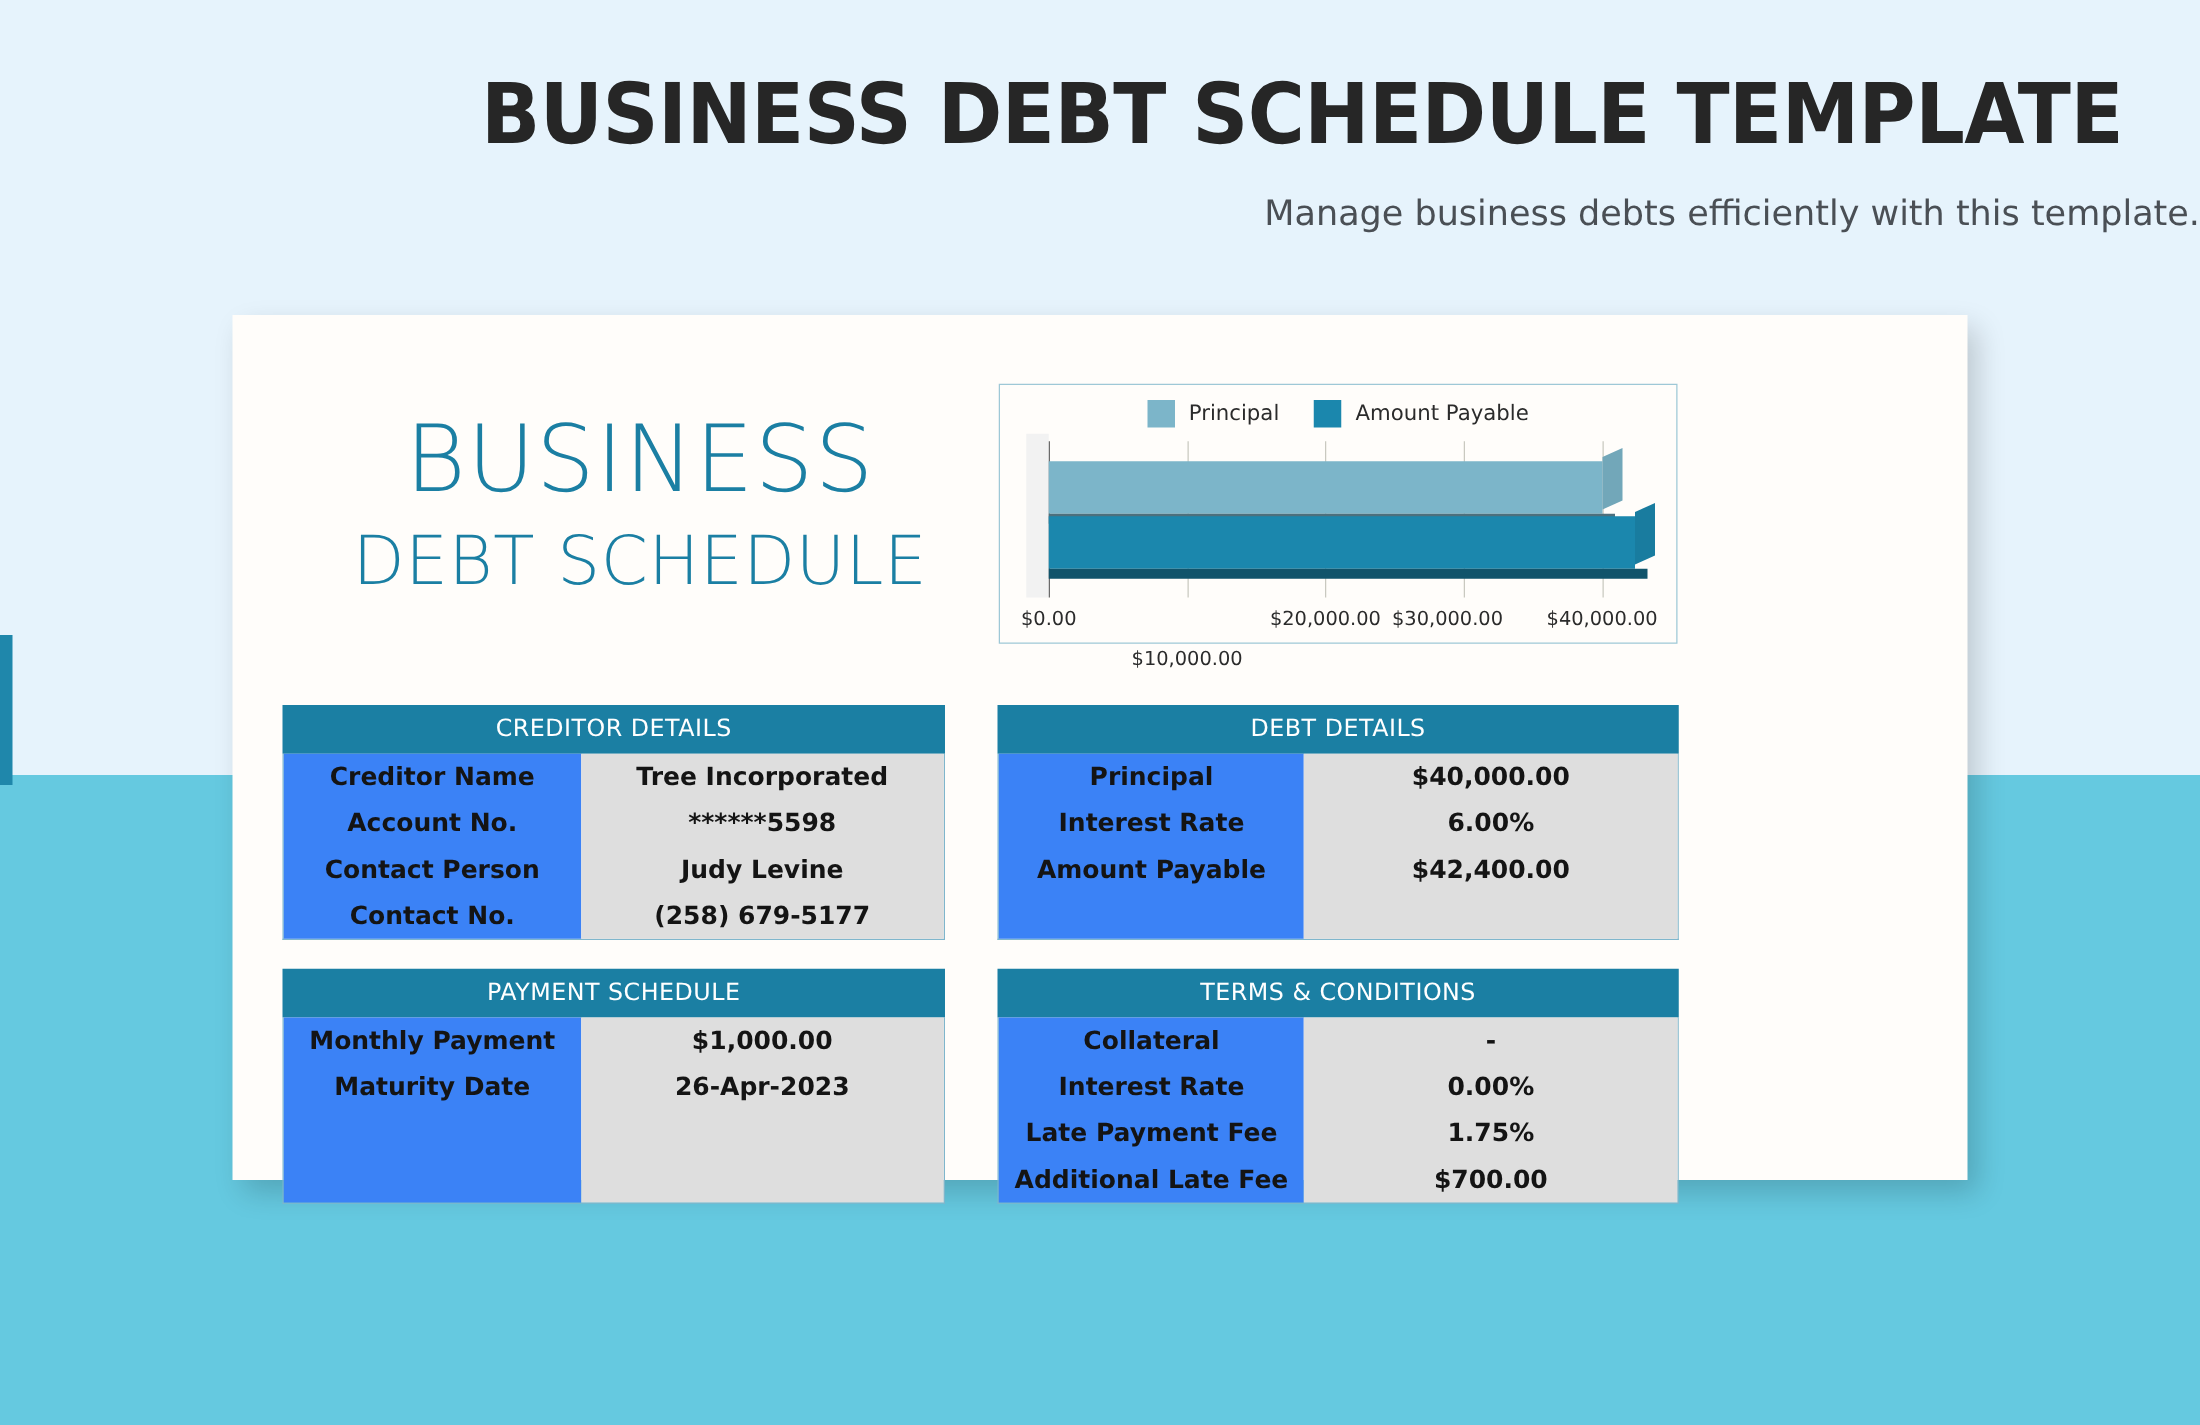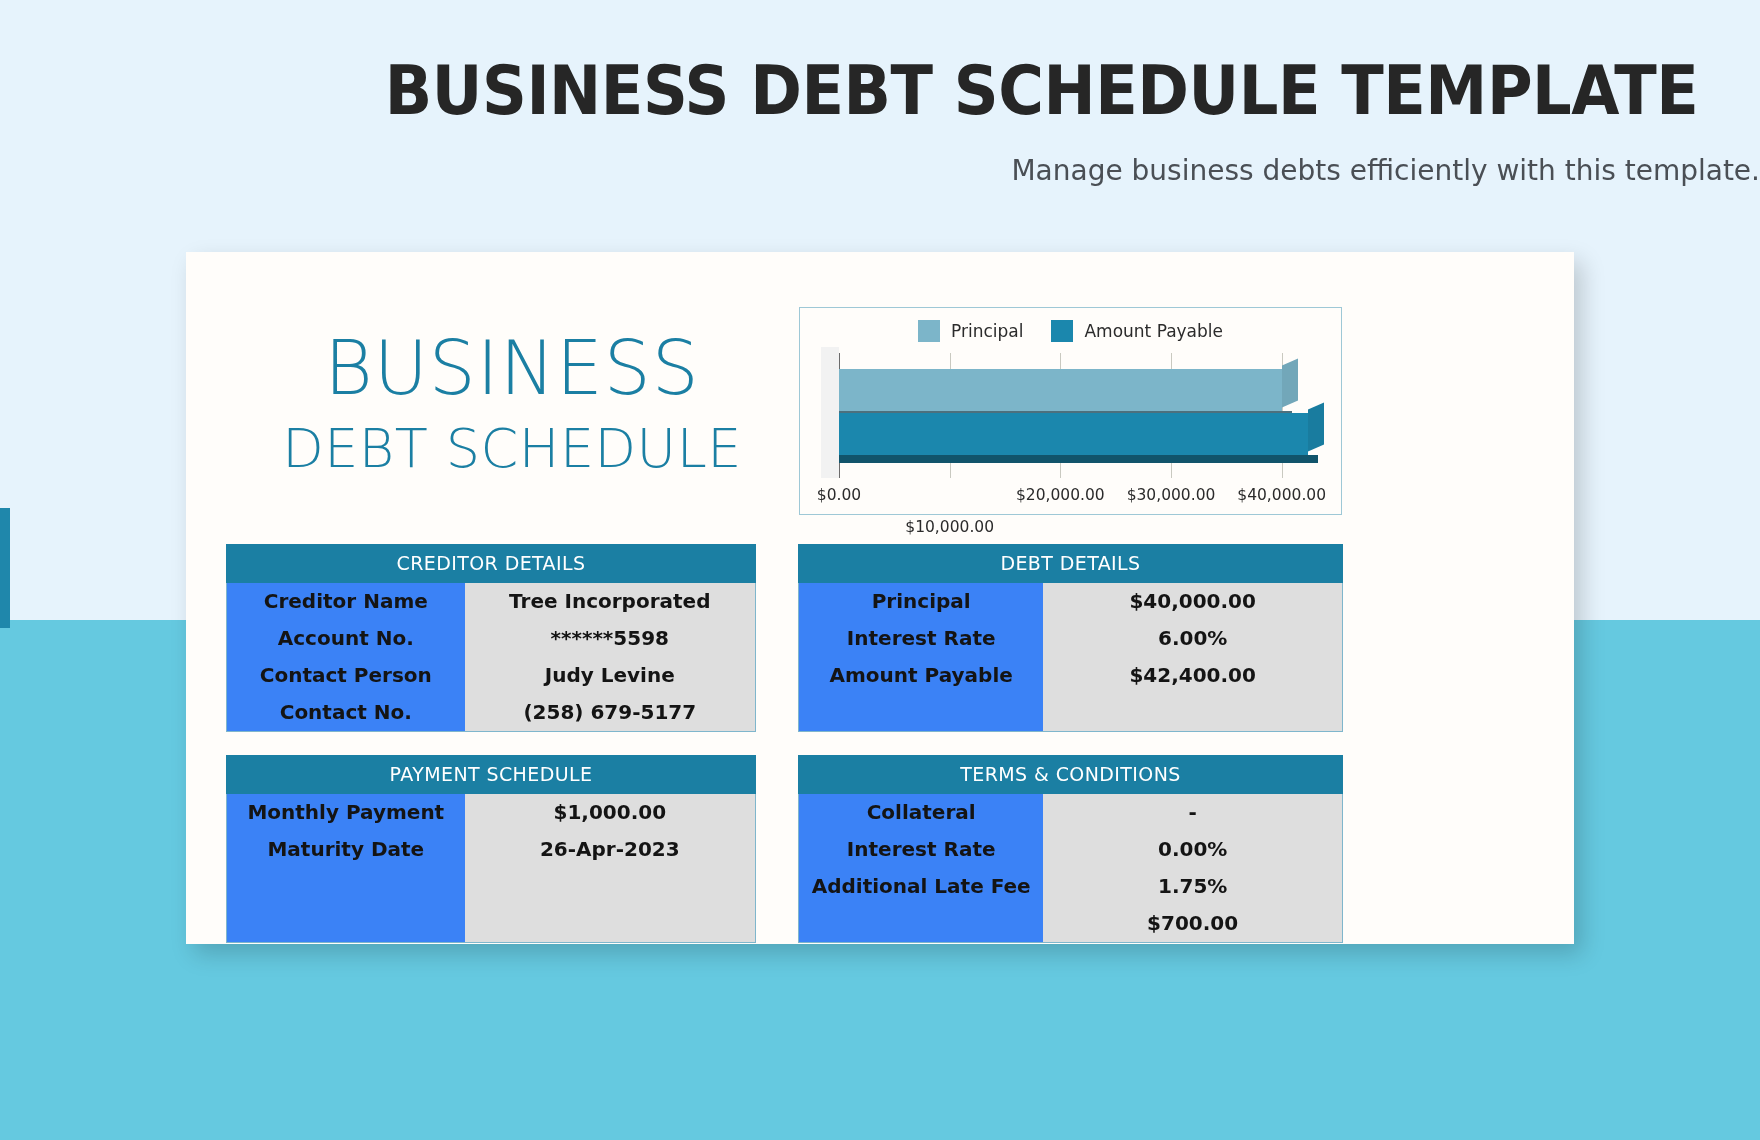--- a/index.html
+++ b/index.html
@@ -159,20 +159,21 @@
   .table-block { position: absolute; }
   .table-header {
     background: #1b7fa3;
     color: #ffffff;
     text-align: center;
     font-size: 19px;
     letter-spacing: 0.4px;
     padding: 8px 0 9px 0;
     font-family: "DejaVu Sans", sans-serif;
     font-weight: 400;
+    margin-top: 20px;
   }
   .table-body {
     display: flex;
     border: 1px solid #7fb6cc;
     border-top: none;
   }
   .col-labels {
     background: #3b82f6;
     width: 45%;
   }
@@ -238,21 +239,21 @@
         <div class="bar-group" style="top: 60px;">
           <div class="bar-front" style="width: 469.227px; height: 42px; background: rgb(27, 135, 173);"></div>
           <div class="bar-side" style="left: 469.227px; top: -7px; height: 42px; background: rgb(27, 135, 173); filter: brightness(0.92); transform: skewY(-24deg);"></div>
           <div class="bar-top-shade" style="left: 0px; top: 42px; width: 479.227px; height: 8px; background: rgb(27, 135, 173); filter: brightness(0.62);"></div>
         </div>
       </div>
     <div id="axis-labels">
         <div class="axis-tick-label" style="left: 25px;">$0.00</div>
         <div class="axis-tick-label" style="left: 135.667px; margin-top: 32px;">$10,000.00</div>
         <div class="axis-tick-label" style="left: 246.333px;">$20,000.00</div>
-        <div class="axis-tick-label" style="left: 357px;">$30,000.00</div>
+        <div class="axis-tick-label" style="left: 344px;">$30,000.00</div>
         <div class="axis-tick-label" style="left: 467.667px;">$40,000.00</div>
       </div>
   </div>
 
   <div class="table-block" style="left:40px; top:292px; width:530px;">
     <div class="table-header">CREDITOR DETAILS</div>
     <div class="table-body">
       <div class="col-labels">
         <div class="cell">Creditor Name</div>
         <div class="cell">Account No.</div>
@@ -303,20 +304,21 @@
       </div>
     </div>
   </div>
 
   <div class="table-block" style="left:612px; top:503px; width:545px;">
     <div class="table-header">TERMS &amp; CONDITIONS</div>
     <div class="table-body">
       <div class="col-labels">
         <div class="cell">Collateral</div>
         <div class="cell">Interest Rate</div>
+        <div class="cell">Late Payment Fee</div>
         <div class="cell">Additional Late Fee</div>
       </div>
       <div class="col-values">
         <div class="cell">-</div>
         <div class="cell">0.00%</div>
         <div class="cell">1.75%</div>
         <div class="cell">$700.00</div>
       </div>
     </div>
   </div>

